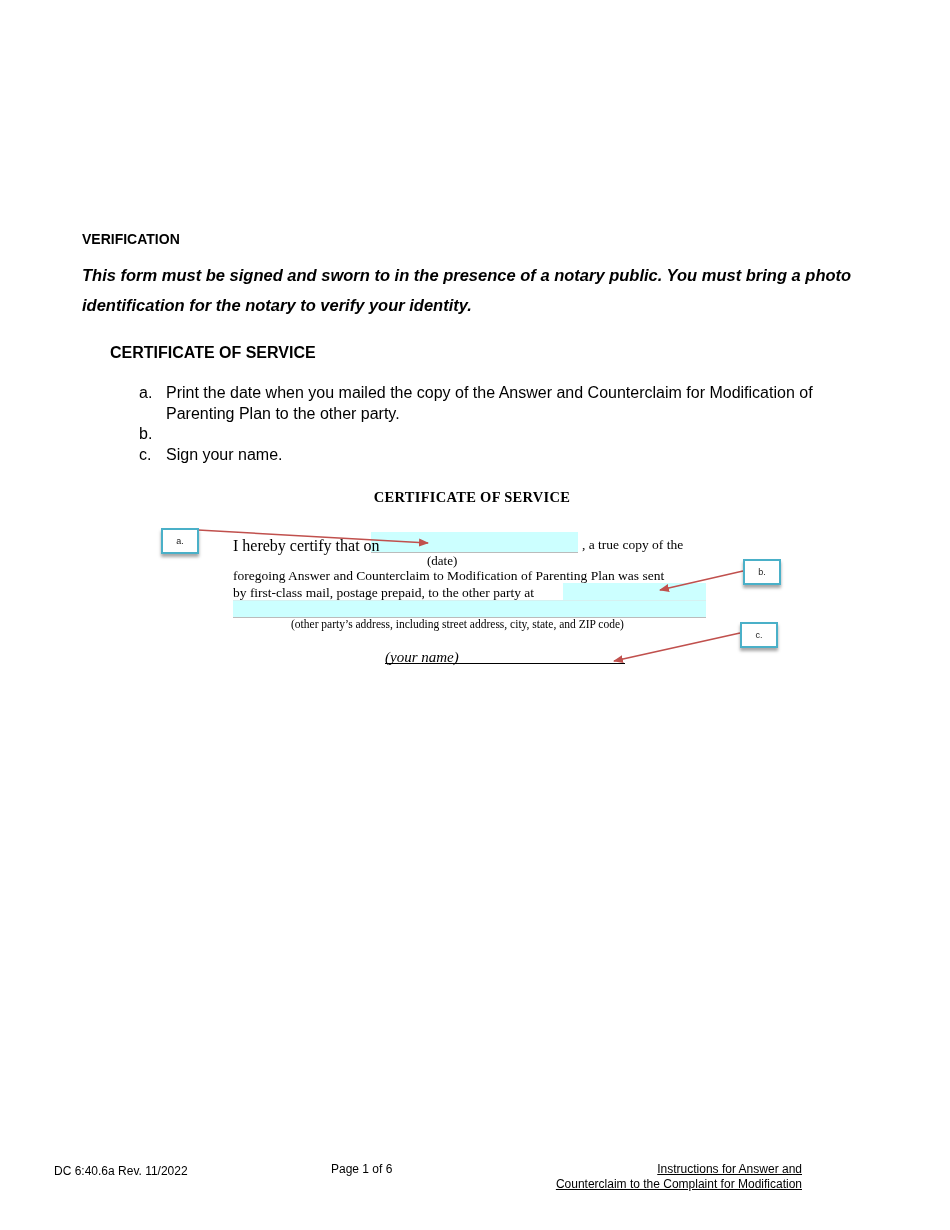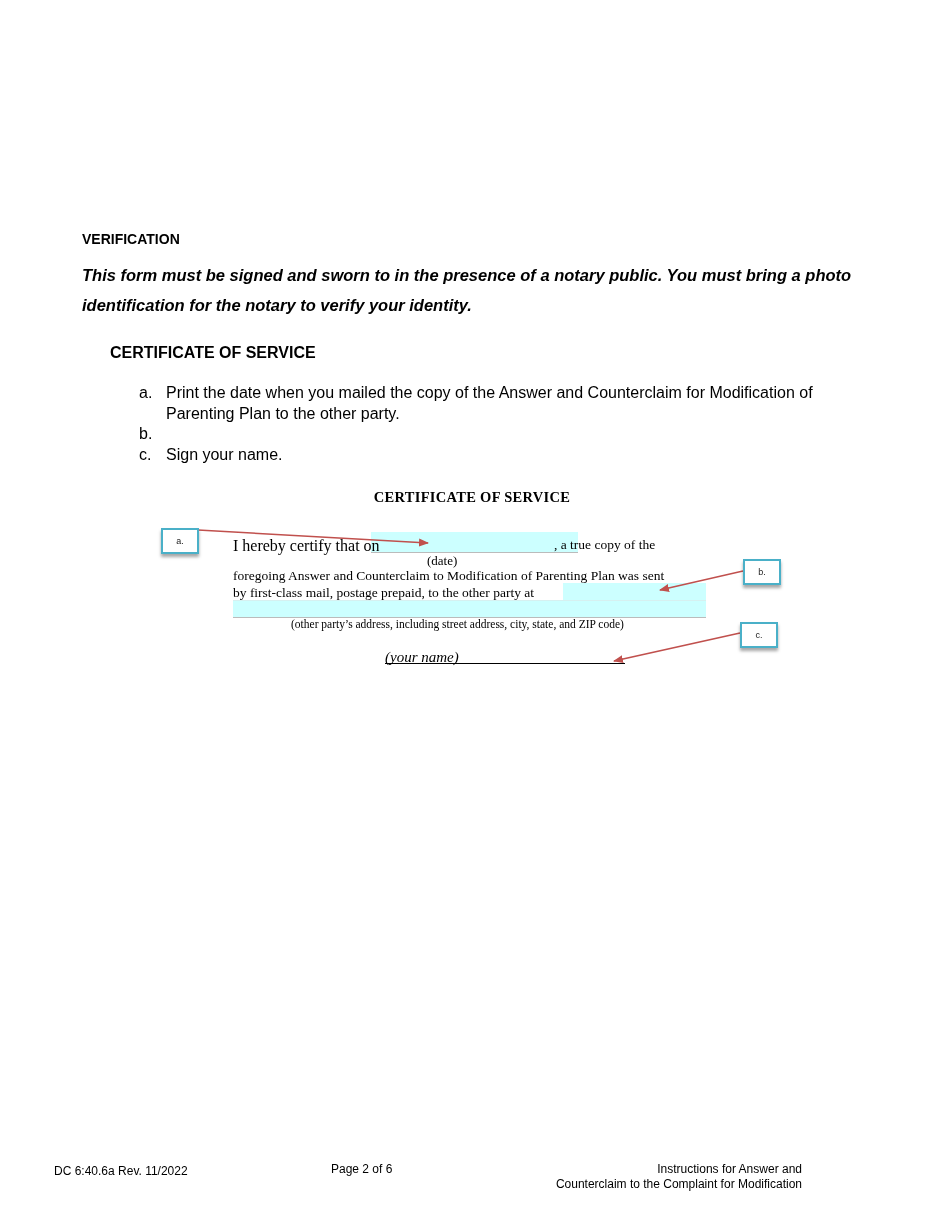--- a/index.html
+++ b/index.html
@@ -9,33 +9,33 @@
   .abs { position:absolute; }
   .h-verif { left:82px; top:231px; font-size:14px; font-weight:bold; }
   .verif-note { left:82px; top:260px; width:810px; font-size:16.5px; font-weight:bold; font-style:italic; line-height:30px; }
   .h-cos { left:110px; top:344px; font-size:16px; font-weight:bold; }
   .steps { left:139px; top:383px; width:720px; font-size:16px; line-height:20.5px; }
   .step { display:flex; }
   .step .lt { width:27px; flex:0 0 27px; }
   .embed-title { left:0; width:944px; top:489px; text-align:center; font-size:14.5px; font-weight:bold; letter-spacing:0.3px; }
   .line1 { left:233px; top:537px; font-size:16px; white-space:nowrap; }
   .date-field { left:371px; top:532px; width:207px; height:20px; background:#ccffff; border-bottom:1px solid #bbbbbb; }
-  .after-date { left:554px; top:537px; font-size:13.5px; white-space:nowrap;text-align:right; }
+  .after-date { left:582px; top:537px; font-size:13.5px; white-space:nowrap;text-align:right; }
   .date-label { left:427px; top:553px; font-size:13px; }
   .line2 { left:233px; top:568px; font-size:13.5px; white-space:nowrap; }
   .line3 { left:233px; top:585px; font-size:13.5px; white-space:nowrap; }
   .addr-field-a { left:563px; top:583px; width:143px; height:17px; background:#ccffff; }
   .addr-field-b { left:233px; top:600px; width:473px; height:16px; background:#ccffff; border-top:1px solid #d6f0f0; border-bottom:1px solid #bbbbbb; }
   .addr-label { left:291px; top:618px; font-size:11.5px; }
   .sig-line { left:385px; top:663px; width:240px; height:1px; background:#000; }
   .name-label { left:385px; top:649px; font-size:15px;font-style:italic; }
   .callout { width:34px; height:22px; border:2px solid #4ab0c8; background:#fff; box-shadow:0 3px 3px rgba(0,0,0,0.35); font-size:9px; text-align:center; line-height:22px; color:#222; }
   .footer-left { left:54px; top:1164px; font-size:12px; }
   .footer-mid { left:331px; top:1162px; font-size:12px; }
-  .footer-right { left:540px; top:1162px; width:262px; text-align:right; font-size:12px; line-height:15px; }
+  .footer-right { left:540px; top:1162px; width:262px; text-align:right; font-size:12px; line-height:15px;text-decoration:underline; }
   svg.arrows { position:absolute; left:0; top:0; }
 </style>
 </head>
 <body>
 
 <div class="abs sans h-verif">VERIFICATION</div>
 <div class="abs sans verif-note">This form must be signed and sworn to in the presence of a notary public. You must bring a photo identification for the notary to verify your identity.</div>
 
 <div class="abs sans h-cos">CERTIFICATE OF SERVICE</div>
 
@@ -78,17 +78,17 @@
   <line x1="198" y1="530" x2="428" y2="543" stroke="#c0504d" stroke-width="1.5" marker-end="url(#ah)"></line>
   <line x1="743" y1="571" x2="660" y2="590" stroke="#c0504d" stroke-width="1.5" marker-end="url(#ah)"></line>
   <line x1="740" y1="633" x2="614" y2="661" stroke="#c0504d" stroke-width="1.5" marker-end="url(#ah)"></line>
 </svg>
 
 <div class="abs sans callout" style="left:161px; top:528px;">a.</div>
 <div class="abs sans callout" style="left:743px; top:559px;">b.</div>
 <div class="abs sans callout" style="left:740px; top:622px;">c.</div>
 
 <div class="abs sans footer-left">DC 6:40.6a Rev. 11/2022</div>
-<div class="abs sans footer-mid">Page 2 of 6</div>
+<div class="abs sans footer-mid">Page 1 of 6</div>
 <div class="abs sans footer-right">
   <div>Instructions for Answer and</div>
   <div>Counterclaim to the Complaint for Modification</div>
 </div>
 
 </body></html>

